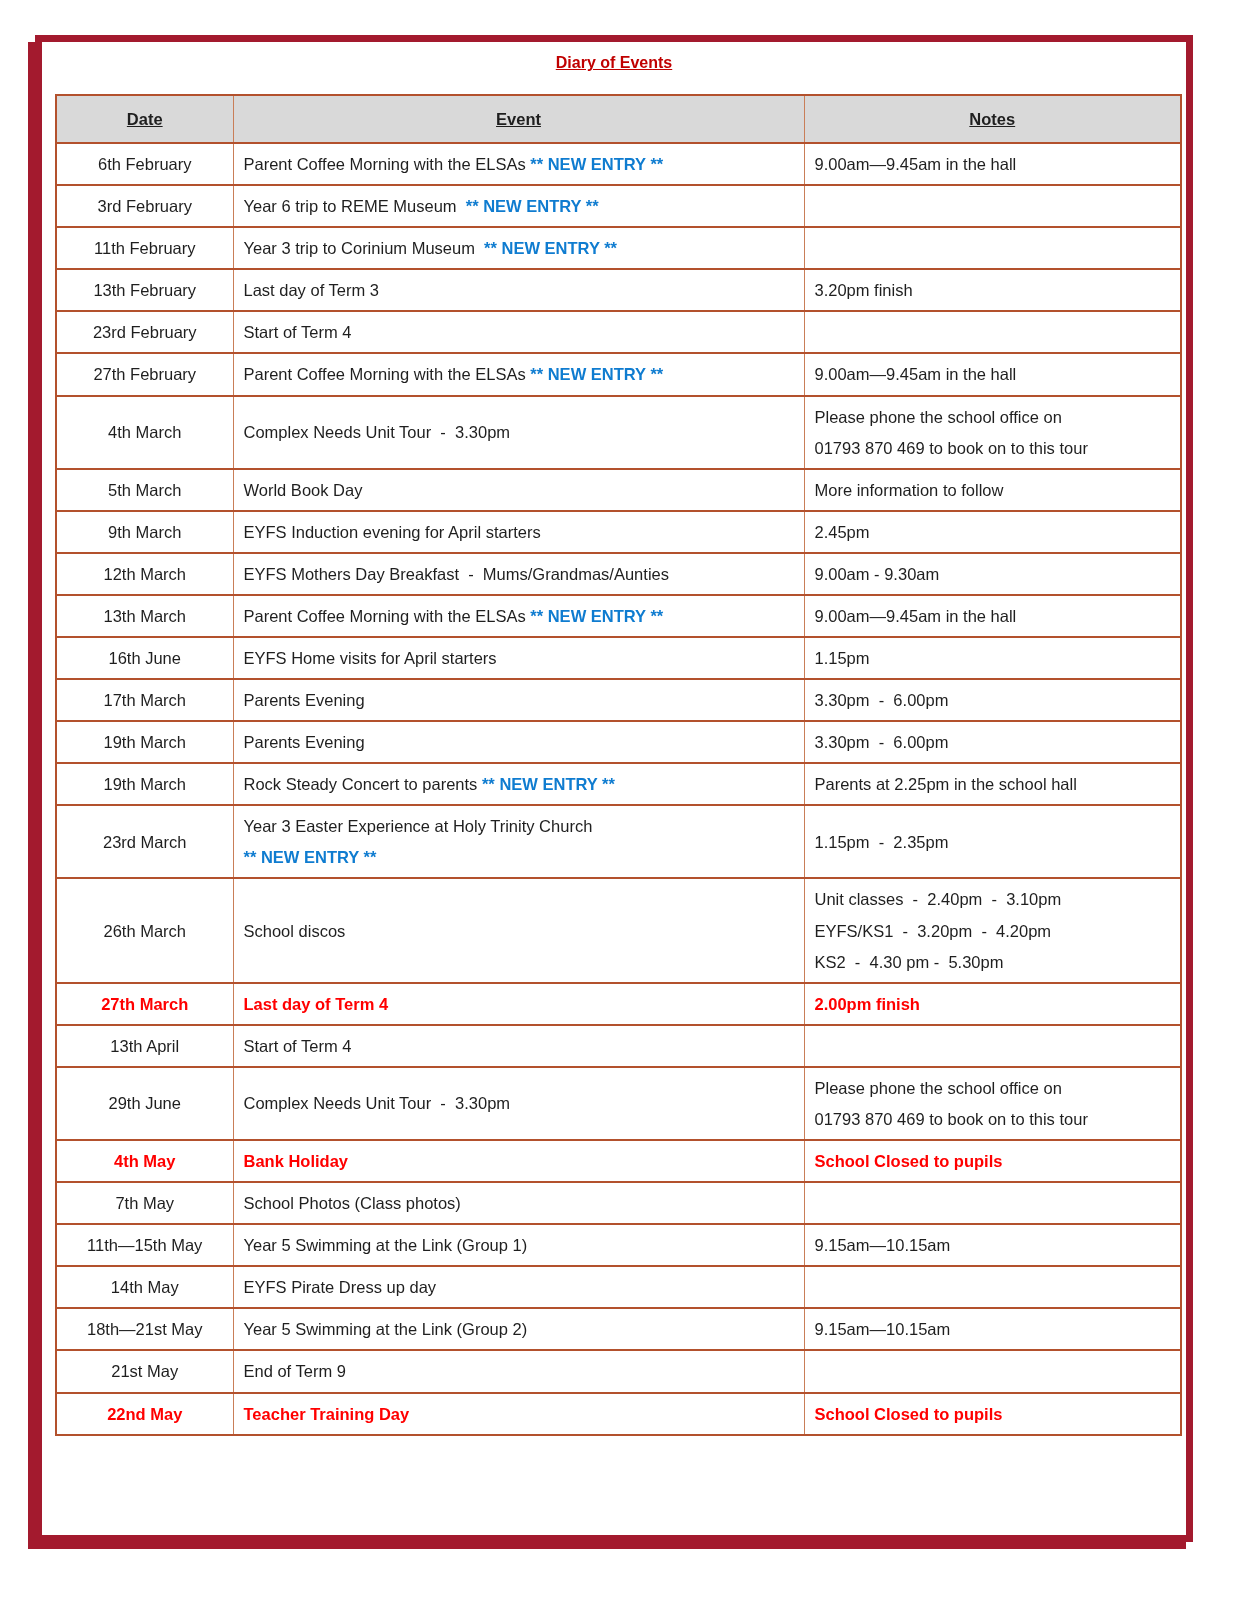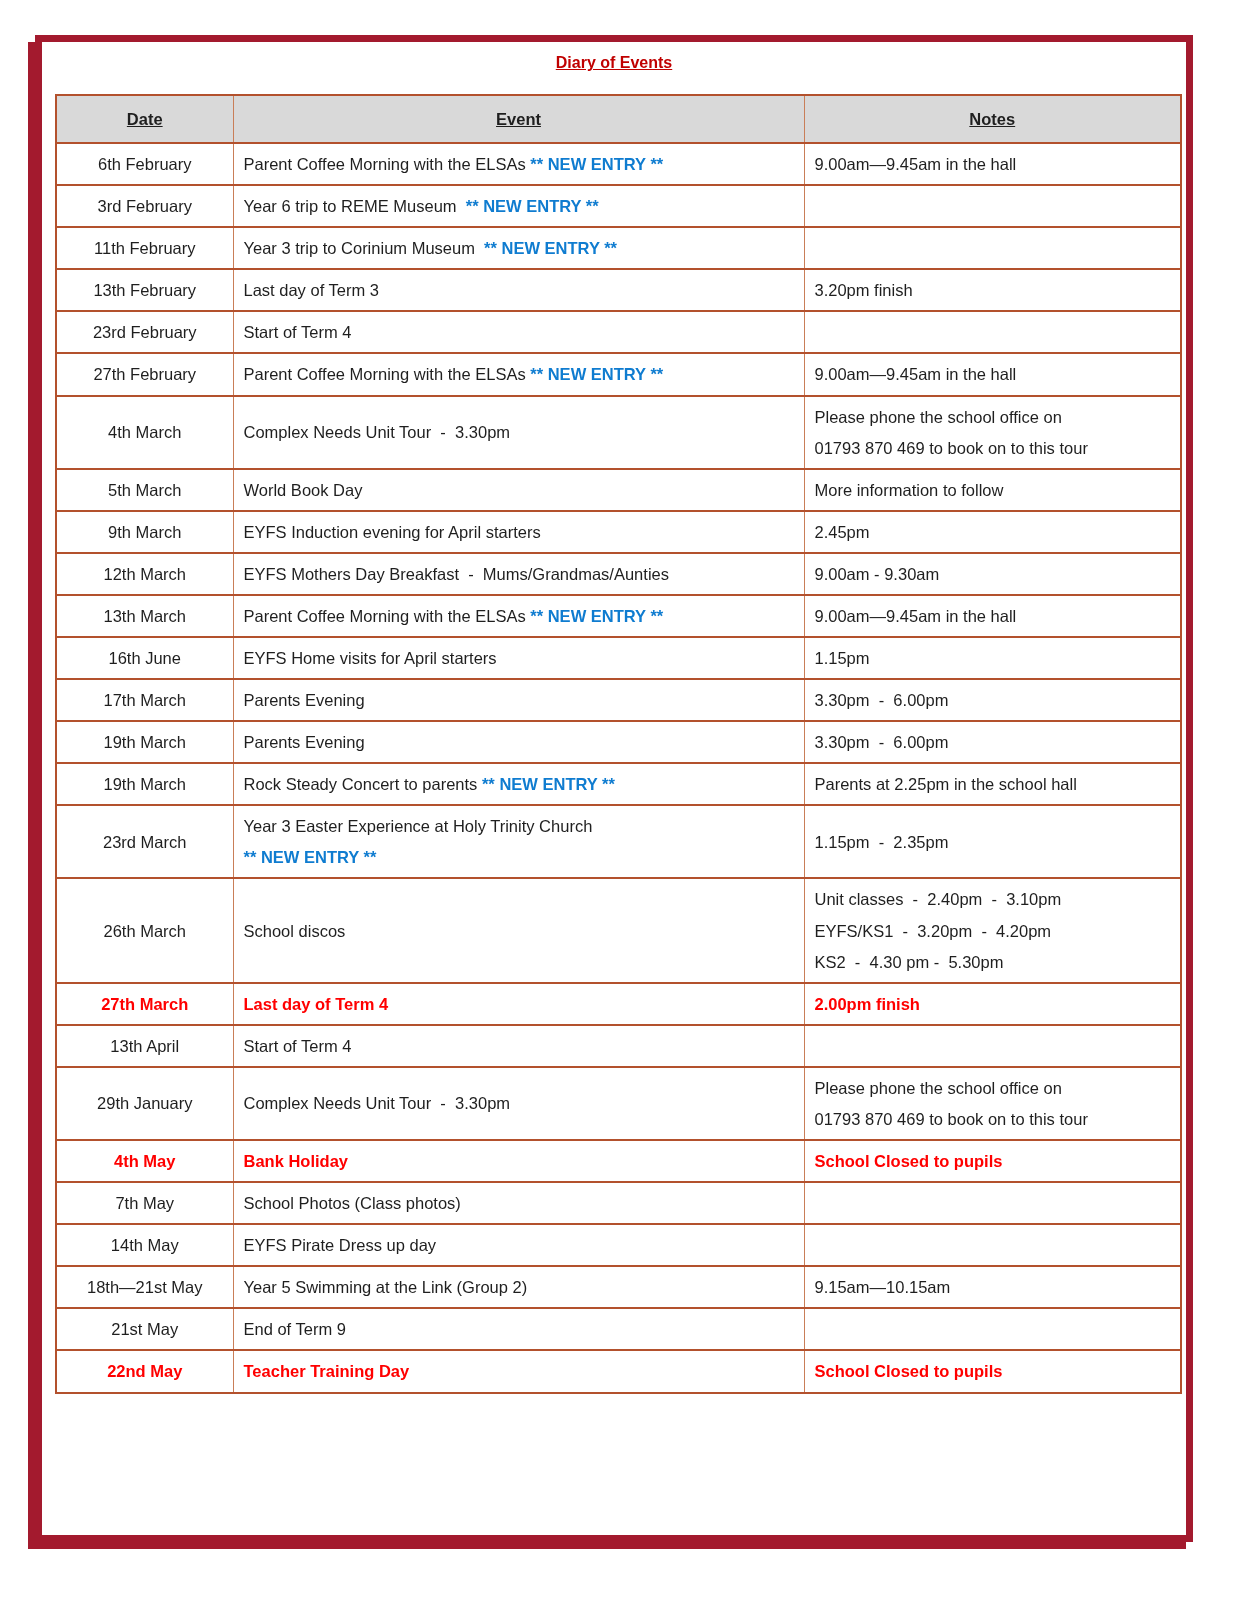--- a/index.html
+++ b/index.html
@@ -236,21 +236,21 @@
           </td>
         </tr>
         <tr>
           <td class="date-cell">13th April</td>
           <td class="event-cell">
             <div class="line"><span>Start of Term 4</span></div>
           </td>
           <td class="notes-cell"></td>
         </tr>
         <tr>
-          <td class="date-cell">29th January</td>
+          <td class="date-cell">29th June</td>
           <td class="event-cell">
             <div class="line"><span>Complex Needs Unit Tour  -  3.30pm</span></div>
           </td>
           <td class="notes-cell">
             <div class="line">Please phone the school office on</div>
             <div class="line">01793 870 469 to book on to this tour</div>
           </td>
         </tr>
         <tr class="highlight">
           <td class="date-cell">4th May</td>
@@ -260,20 +260,29 @@
           <td class="notes-cell">
             <div class="line">School Closed to pupils</div>
           </td>
         </tr>
         <tr>
           <td class="date-cell">7th May</td>
           <td class="event-cell">
             <div class="line"><span>School Photos (Class photos)</span></div>
           </td>
           <td class="notes-cell"></td>
+        </tr>
+        <tr>
+          <td class="date-cell">11th—15th May</td>
+          <td class="event-cell">
+            <div class="line"><span>Year 5 Swimming at the Link (Group 1)</span></div>
+          </td>
+          <td class="notes-cell">
+            <div class="line">9.15am—10.15am</div>
+          </td>
         </tr>
         <tr>
           <td class="date-cell">14th May</td>
           <td class="event-cell">
             <div class="line"><span>EYFS Pirate Dress up day</span></div>
           </td>
           <td class="notes-cell"></td>
         </tr>
         <tr>
           <td class="date-cell">18th—21st May</td>

